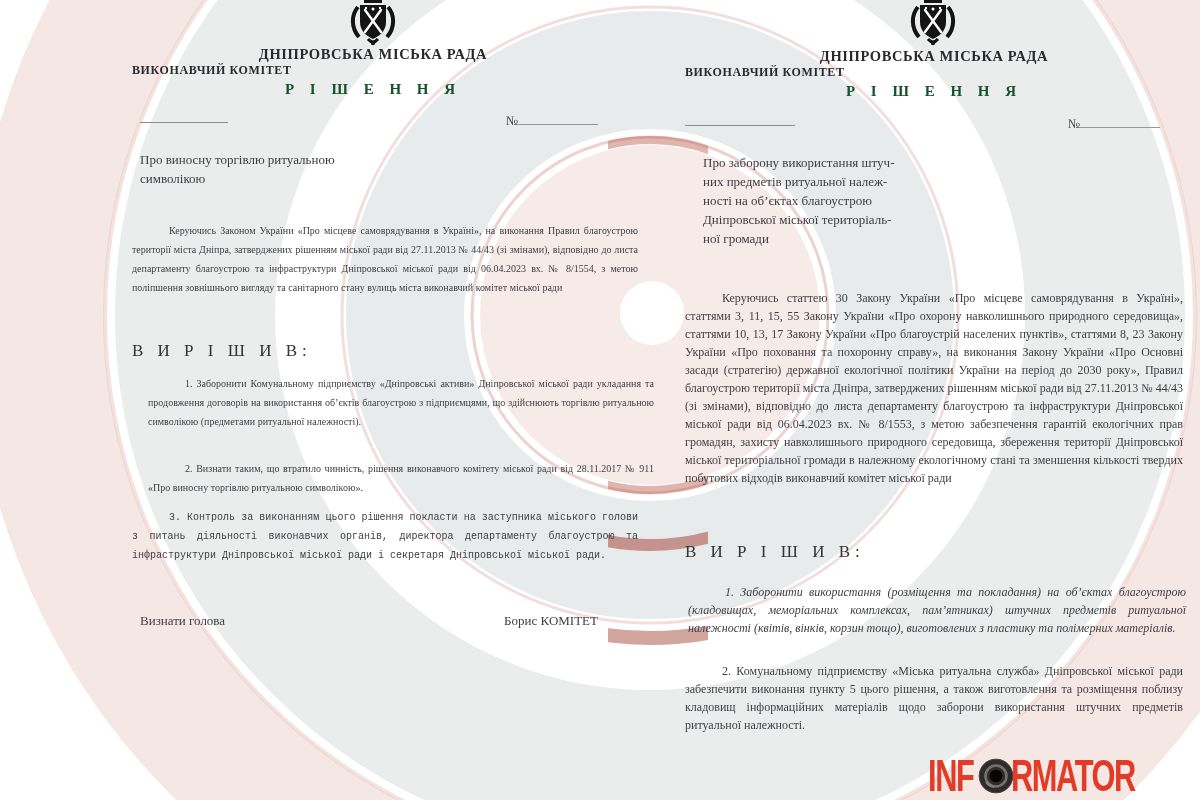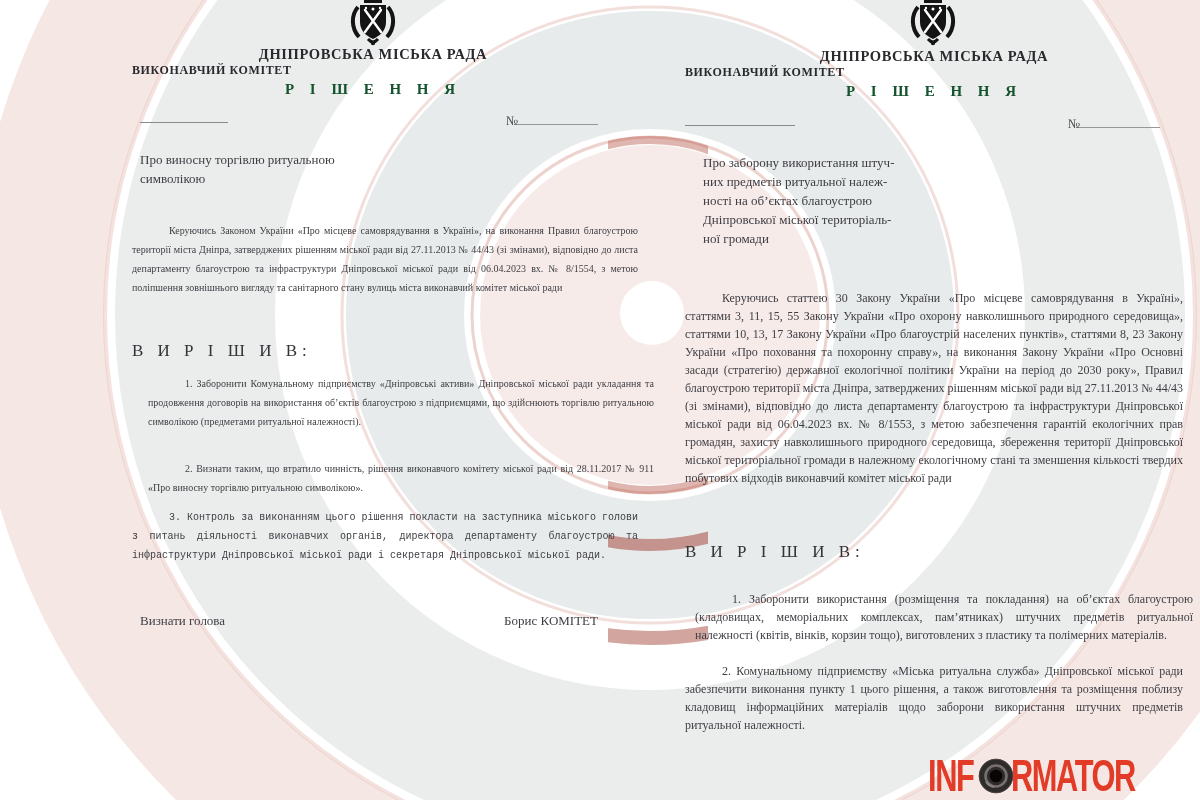--- a/index.html
+++ b/index.html
@@ -143,22 +143,22 @@
     <div>них предметів ритуальної належ-</div>
     <div>ності на об’єктах благоустрою</div>
     <div>Дніпровської міської територіаль-</div>
     <div>ної громади</div>
   </div>
 
   <p class="abs para" style="left:0;top:289px;width:498px;margin:0;">Керуючись статтею 30 Закону України «Про місцеве самоврядування в Україні», статтями 3, 11, 15, 55 Закону України «Про охорону навколишнього природного середовища», статтями 10, 13, 17 Закону України «Про благоустрій населених пунктів», статтями 8, 23 Закону України «Про поховання та похоронну справу», на виконання Закону України «Про Основні засади (стратегію) державної екологічної політики України на період до 2030 року», Правил благоустрою території міста Дніпра, затверджених рішенням міської ради від 27.11.2013 № 44/43 (зі змінами), відповідно до листа департаменту благоустрою та інфраструктури Дніпровської міської ради від 06.04.2023 вх. № 8/1553, з метою забезпечення гарантій екологічних прав громадян, захисту навколишнього природного середовища, збереження території Дніпровської міської територіальної громади в належному екологічному стані та зменшення кількості твердих побутових відходів виконавчий комітет міської ради</p>
 
   <div class="abs resolved" style="top:542px;">В И Р І Ш И В:</div>
 
-  <p class="abs para" style="left:0;top:580px;width:498px;margin:10px;">1. Заборонити використання (розміщення та покладання) на об’єктах благоустрою (кладовищах, меморіальних комплексах, пам’ятниках) штучних предметів ритуальної належності (квітів, вінків, корзин тощо), виготовлених з пластику та полімерних матеріалів.</p>
-  <p class="abs para" style="left:0;top:662px;width:498px;margin:0;">2. Комунальному підприємству «Міська ритуальна служба» Дніпровської міської ради забезпечити виконання пункту 1 цього рішення, а також виготовлення та розміщення поблизу кладовищ інформаційних матеріалів щодо заборони використання штучних предметів ритуальної належності.</p>
+  <p class="abs para" style="left:0;top:580px;width:498px;margin:3px;font-style:italic;">1. Заборонити використання (розміщення та покладання) на об’єктах благоустрою (кладовищах, меморіальних комплексах, пам’ятниках) штучних предметів ритуальної належності (квітів, вінків, корзин тощо), виготовлених з пластику та полімерних матеріалів.</p>
+  <p class="abs para" style="left:0;top:662px;width:498px;margin:0;">2. Комунальному підприємству «Міська ритуальна служба» Дніпровської міської ради забезпечити виконання пункту 5 цього рішення, а також виготовлення та розміщення поблизу кладовищ інформаційних матеріалів щодо заборони використання штучних предметів ритуальної належності.</p>
 </article>
 
 <div id="informator">
   <span class="ltr" style="color: rgb(226, 59, 39);">INF</span>
   <svg class="eye" viewBox="0 0 36 36" aria-hidden="true">
     <circle cx="18" cy="18" r="17" fill="#2f2b2a"></circle>
     <circle cx="18" cy="18" r="16.8" fill="none" stroke="#4a4544" stroke-width="1"></circle>
     <circle cx="18" cy="18" r="10.5" fill="none" stroke="#767170" stroke-width="2.6"></circle>
     <circle cx="18" cy="18" r="6.3" fill="#070505"></circle>
     <path d="M8,24 a12,12 0 0 0 8,5" stroke="#8d8885" stroke-width="2" fill="none" opacity="0.85"></path>

